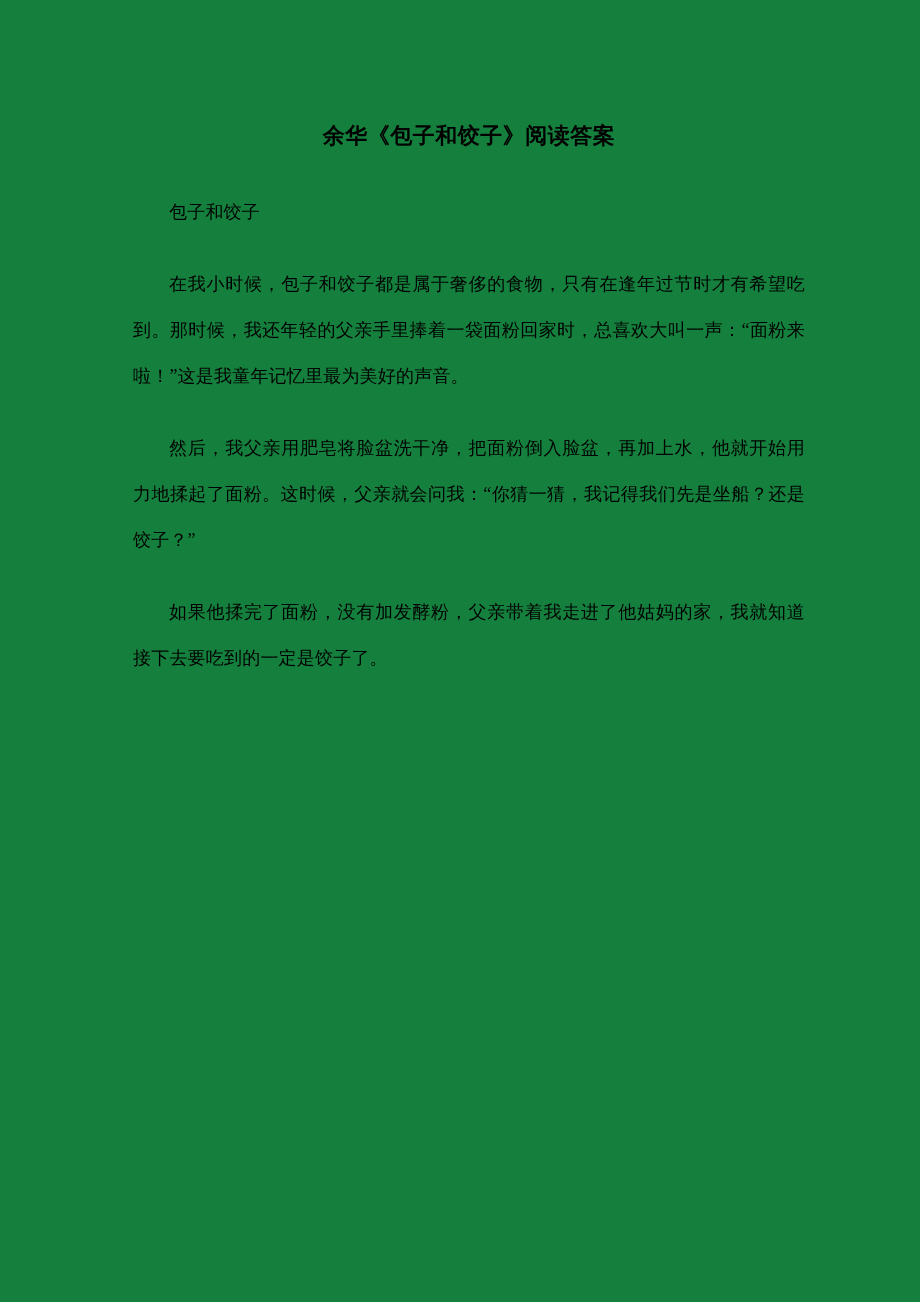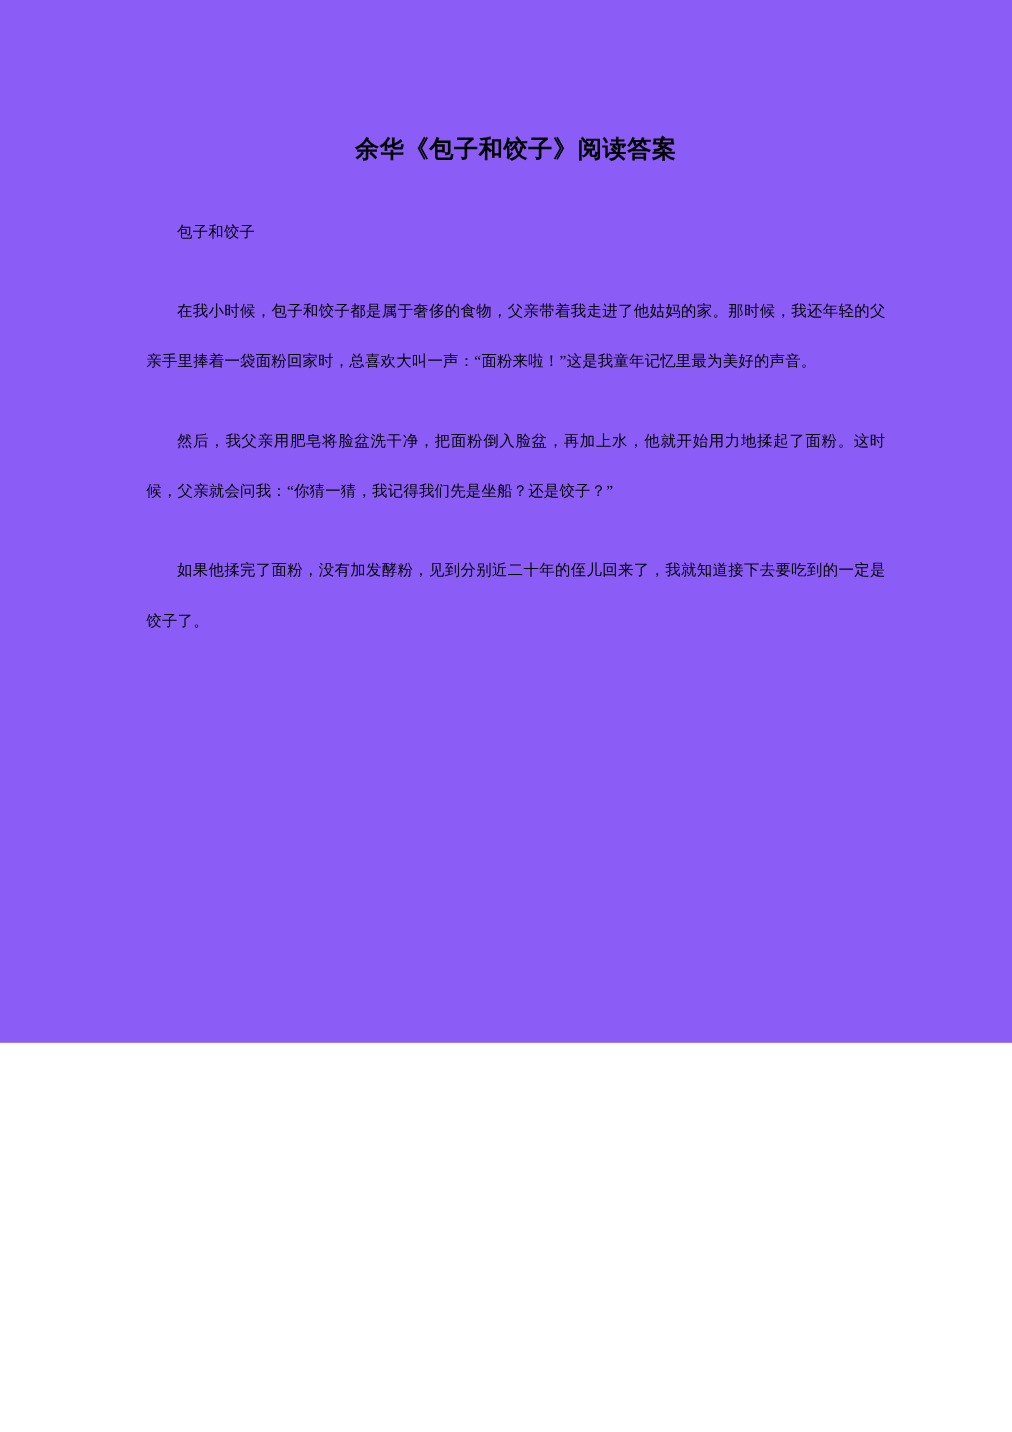--- a/index.html
+++ b/index.html
@@ -10,51 +10,51 @@
   body {
     width: 920px;
     height: 1302px;
     overflow: hidden;
     color: #000000;
     font-family: "Liberation Serif", "DejaVu Serif", serif;
   }
   .page {
     box-sizing: border-box;
     width: 920px;
-    height: 948px;
+    height: 1302px;
     padding: 113px 115px 0 133px;
-    background: #8b5cf6;
+    background: #15803d;
   }
   .doc-title {
     font-size: 22px;
     font-weight: bold;
     text-align: center;
     line-height: 46px;
     margin: 0 0 30px 0;
     letter-spacing: 0.5px;
   }
   .para {
-    font-size: 14px;
+    font-size: 18px;
     line-height: 46px;
     margin: 0 0 26px 0;
     text-indent: 2em;
     text-align: justify;
     letter-spacing: 0.2px;
     word-break: break-all;
   }
 </style>
 </head>
 <body>
 
 <div class="page">
   <h1 class="doc-title">余华《包子和饺子》阅读答案</h1>
 
   <p class="para">包子和饺子</p>
 
 
-  <p class="para">在我小时候，包子和饺子都是属于奢侈的食物，父亲带着我走进了他姑妈的家。那时候，我还年轻的父亲手里捧着一袋面粉回家时，总喜欢大叫一声：“面粉来啦！”这是我童年记忆里最为美好的声音。</p>
+  <p class="para">在我小时候，包子和饺子都是属于奢侈的食物，只有在逢年过节时才有希望吃到。那时候，我还年轻的父亲手里捧着一袋面粉回家时，总喜欢大叫一声：“面粉来啦！”这是我童年记忆里最为美好的声音。</p>
 
   <p class="para">然后，我父亲用肥皂将脸盆洗干净，把面粉倒入脸盆，再加上水，他就开始用力地揉起了面粉。这时候，父亲就会问我：“你猜一猜，我记得我们先是坐船？还是饺子？”</p>
 
 
-  <p class="para">如果他揉完了面粉，没有加发酵粉，见到分别近二十年的侄儿回来了，我就知道接下去要吃到的一定是饺子了。</p>
+  <p class="para">如果他揉完了面粉，没有加发酵粉，父亲带着我走进了他姑妈的家，我就知道接下去要吃到的一定是饺子了。</p>
 
 </div>
 
 </body></html>

